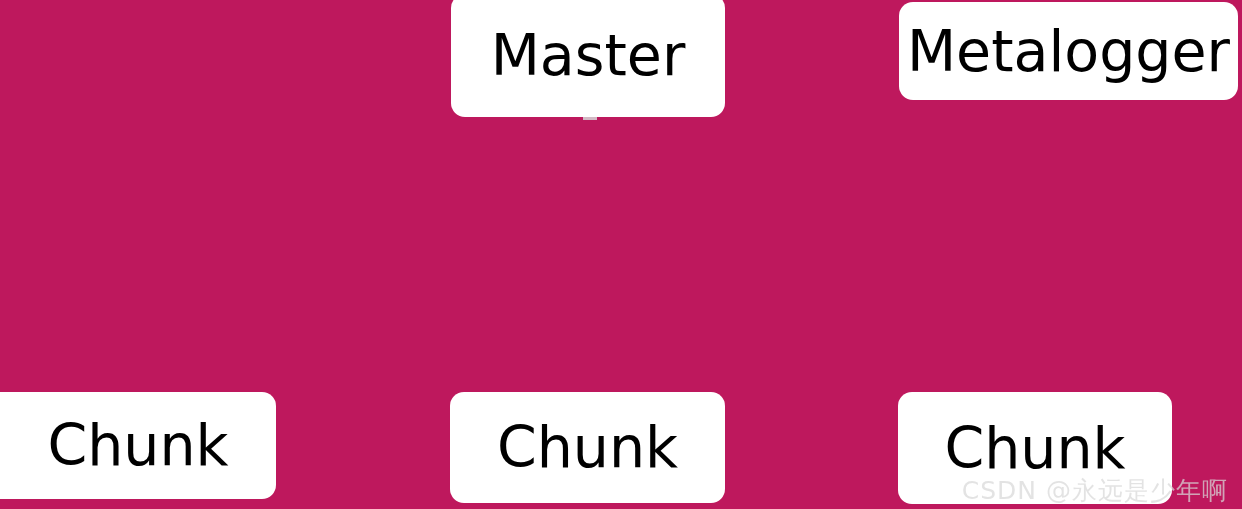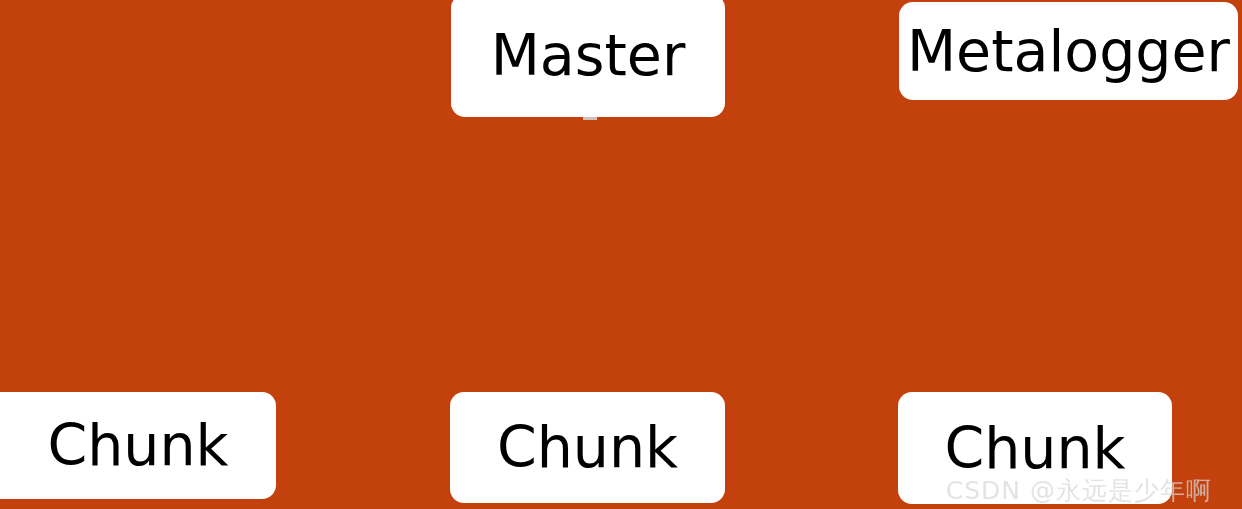--- a/index.html
+++ b/index.html
@@ -4,21 +4,21 @@
 <style>
   html, body {
     margin: 0;
     padding: 0;
     background: #000000;
   }
   #canvas {
     position: relative;
     width: 1242px;
     height: 509px;
-    background: #c2410c;
+    background: #be185d;
     overflow: hidden;
     font-family: "DejaVu Sans", "Liberation Sans", sans-serif;
   }
   .node {
     position: absolute;
     background: #ffffff;
     border-radius: 14px;
     display: flex;
     align-items: center;
     justify-content: center;
@@ -51,21 +51,21 @@
     top: 117px;
     width: 14px;
     height: 3px;
     background: #d6d6d6;
     opacity: 0.85;
   }
 
   
   #watermark {
     position: absolute;
-    right: 30px;
+    right: 14px;
     bottom: 6px;
     color: #d9d9d9;
     opacity: 0.72;
     font-size: 25px;
     line-height: 1;
     letter-spacing: 1px;
     white-space: nowrap;
     pointer-events: none;
     margin-left: 10px;
   }

